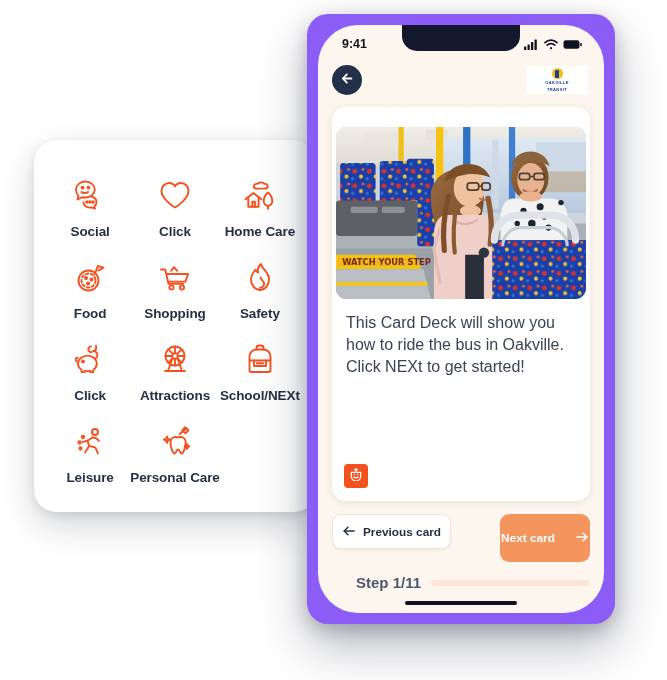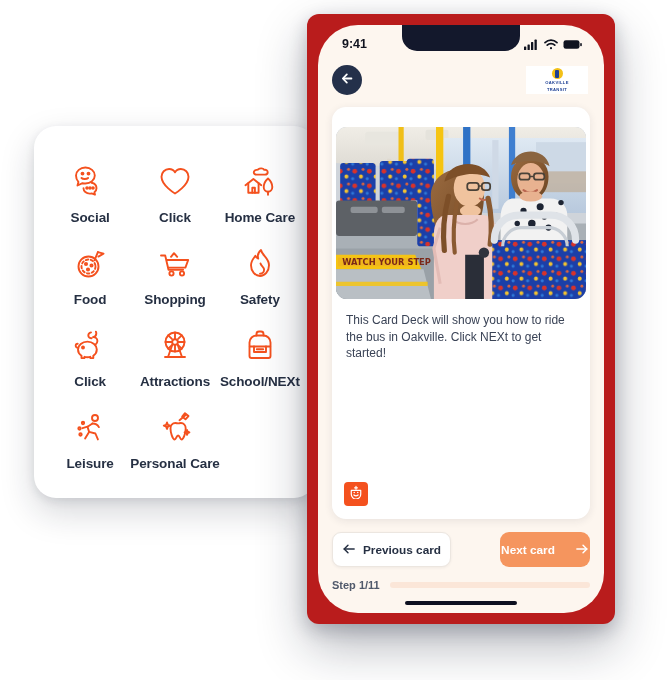--- a/index.html
+++ b/index.html
@@ -7,21 +7,21 @@
     width: 667px; height: 680px;
     background: #ffffff;
     font-family: "Liberation Sans", sans-serif;
     overflow: hidden;
   }
   .stage { position: relative; width: 667px; height: 680px; }
 
   
   .cat-panel {
     position: absolute;
-    left: 34px; top: 126px;
+    left: 34px; top: 140px;
     width: 282px; height: 372px;
     background: #ffffff;
     border-radius: 22px;
     box-shadow: 0 14px 34px rgba(22,28,45,0.18), 0 3px 10px rgba(22,28,45,0.10);
     padding: 26px 16px 18px 16px;
     z-index: 1;
     overflow: hidden;
   }
   .cat-grid {
     display: grid;
@@ -42,22 +42,22 @@
     font-size: 13.5px; font-weight: bold;
     color: #263043; white-space: nowrap;
     letter-spacing: -0.1px;
   }
 
   
   .phone {
     position: absolute;
     left: 307px; top: 14px;
     width: 308px; height: 610px;
-    background: #b91c1c;
-    border-radius: 12px;
+    background: #8b5cf6;
+    border-radius: 21px;
     box-shadow: 0 22px 50px rgba(18,24,44,0.30), 0 6px 18px rgba(18,24,44,0.22);
     padding: 11px;
     z-index: 3;
   }
   .phone-screen {
     position: relative;
     width: 100%; height: 100%;
     background: #fdf6ef;
     border-radius: 40px;
     overflow: hidden;
@@ -134,21 +134,21 @@
     flex: none; height: 172px;
     border-radius: 11px;
     margin: 20px 4px 0 4px;
     overflow: hidden;
     position: relative;
     background: #c9cfd6;
   }
   .card-photo svg { display:block; width:100%; height:100%; }
   .card-text {
     padding: 13px 14px 8px 14px;
-    font-size: 12px;
+    font-size: 16px;
     line-height: 1.38;
     color: #3a4356;
     flex: 1 1 auto;
     min-height: 0;
   }
   .listen-row {
     flex: none;
     display: flex; align-items: center; gap: 8px;
     padding: 0 12px 13px 12px;
   }
@@ -175,34 +175,34 @@
   .btn-prev {
     flex: 0 0 119px; height: 35px;
     background: #ffffff; border: 1px solid #ece6e0;
     border-radius: 9px;
     display: flex; align-items: center; justify-content: center;
     gap: 7px; cursor: pointer;
     box-shadow: 0 1px 3px rgba(30,35,55,0.06);
   }
   .btn-prev-label { font-size: 11.8px; font-weight: bold; color: #263043; }
   .btn-next {
-    flex: 1 1 auto; height: 35px;
+    flex: 1 1 auto; height: 48px;
     background: #f5955e; border-radius: 9px;
     display: flex; align-items: center; justify-content: center;
     gap: 20px; cursor: pointer; margin-left: 40px;
   }
   .btn-next-label { font-size: 11.8px; font-weight: bold; color: #ffffff; }
 
   
   .step-row {
     flex: none;
     display: flex; align-items: center; gap: 10px;
     padding: 12px 14px 0 14px;
   }
-  .step-label { font-size: 11px; font-weight: bold; color: #50596b; white-space: nowrap; }
+  .step-label { font-size: 15px; font-weight: bold; color: #50596b; white-space: nowrap; margin-left: 24px; }
   .step-track {
     flex: 1 1 auto; height: 6px;
     background: #fbe6d8; border-radius: 3px;
     overflow: hidden;
   }
   .step-fill {
     width: 16%; height: 100%;
     background: #f5a06a; border-radius: 3px;
   }
   .home-bar {

